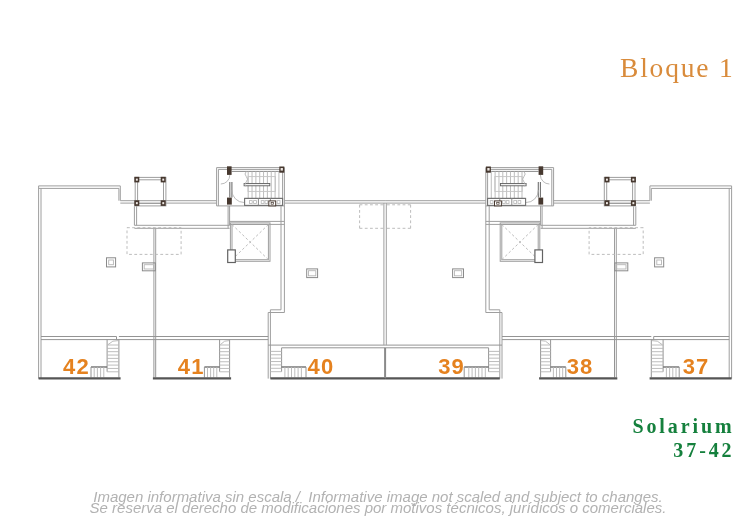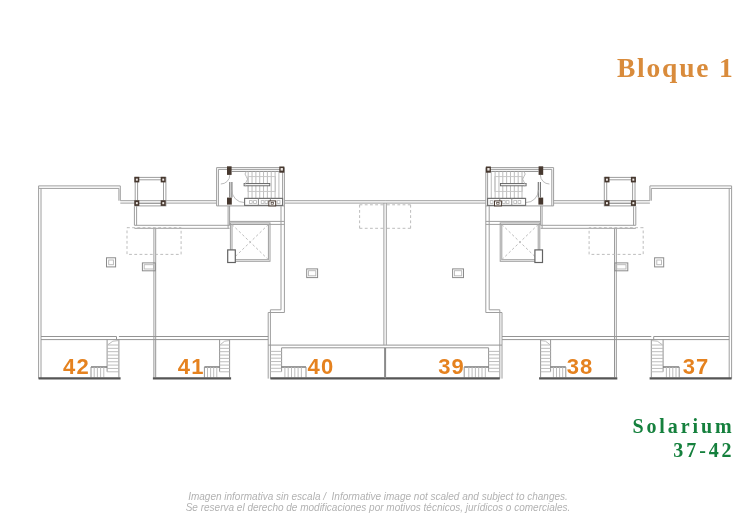--- a/index.html
+++ b/index.html
@@ -1,18 +1,18 @@
 <!DOCTYPE html>
 <html><head><meta charset="utf-8"><title>Bloque 1</title>
 <style>
 html,body{margin:0;padding:0;background:#ffffff;width:756px;height:528px;overflow:hidden}
 #page{position:relative;width:756px;height:528px;font-family:"Liberation Sans",sans-serif}
-.title{position:absolute;top:51.5px;right:21.5px;font-family:"Liberation Serif",serif;font-weight:bold;font-size:27.5px;color:#d98b3b;letter-spacing:1.8px}
+.title{position:absolute;top:51.5px;right:21.5px;font-family:"Liberation Serif",serif;font-weight:normal;font-size:27.5px;color:#d98b3b;letter-spacing:1.8px}
 .sol{position:absolute;top:415px;right:21.5px;text-align:right;font-family:"Liberation Serif",serif;font-weight:bold;color:#15803d;font-size:20px;letter-spacing:2.9px;line-height:23.5px}
-.disc{position:absolute;top:490.5px;left:0;width:756px;text-align:center;font-style:italic;color:#b2b2b2;font-size:10px;line-height:11.6px}
+.disc{position:absolute;top:490.5px;left:0;width:756px;text-align:center;font-style:italic;color:#b2b2b2;font-size:15px;line-height:11.6px}
 svg{position:absolute;top:0;left:0}
 </style></head>
 <body>
 <div id="page">
 <svg width="756" height="528" viewBox="0 0 756 528">
 
 <rect x="0" y="0" width="756" height="528" fill="#ffffff"></rect>
 <defs>
 <g id="half" fill="none">
 

